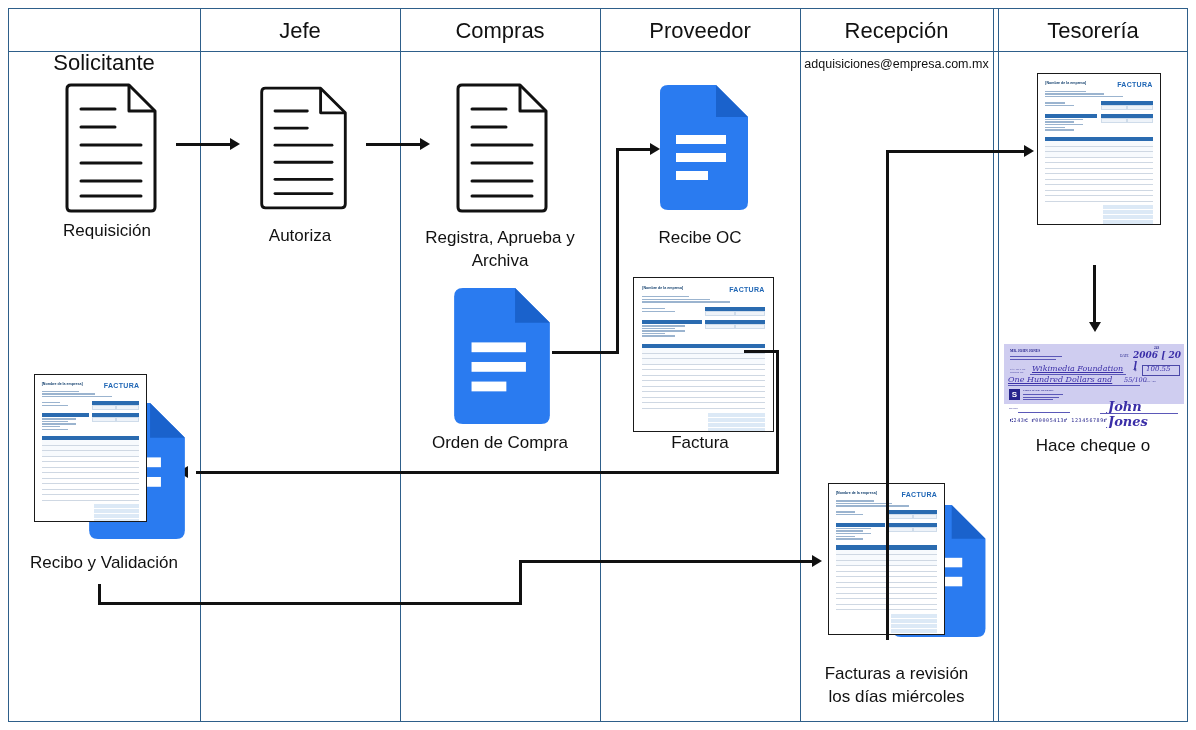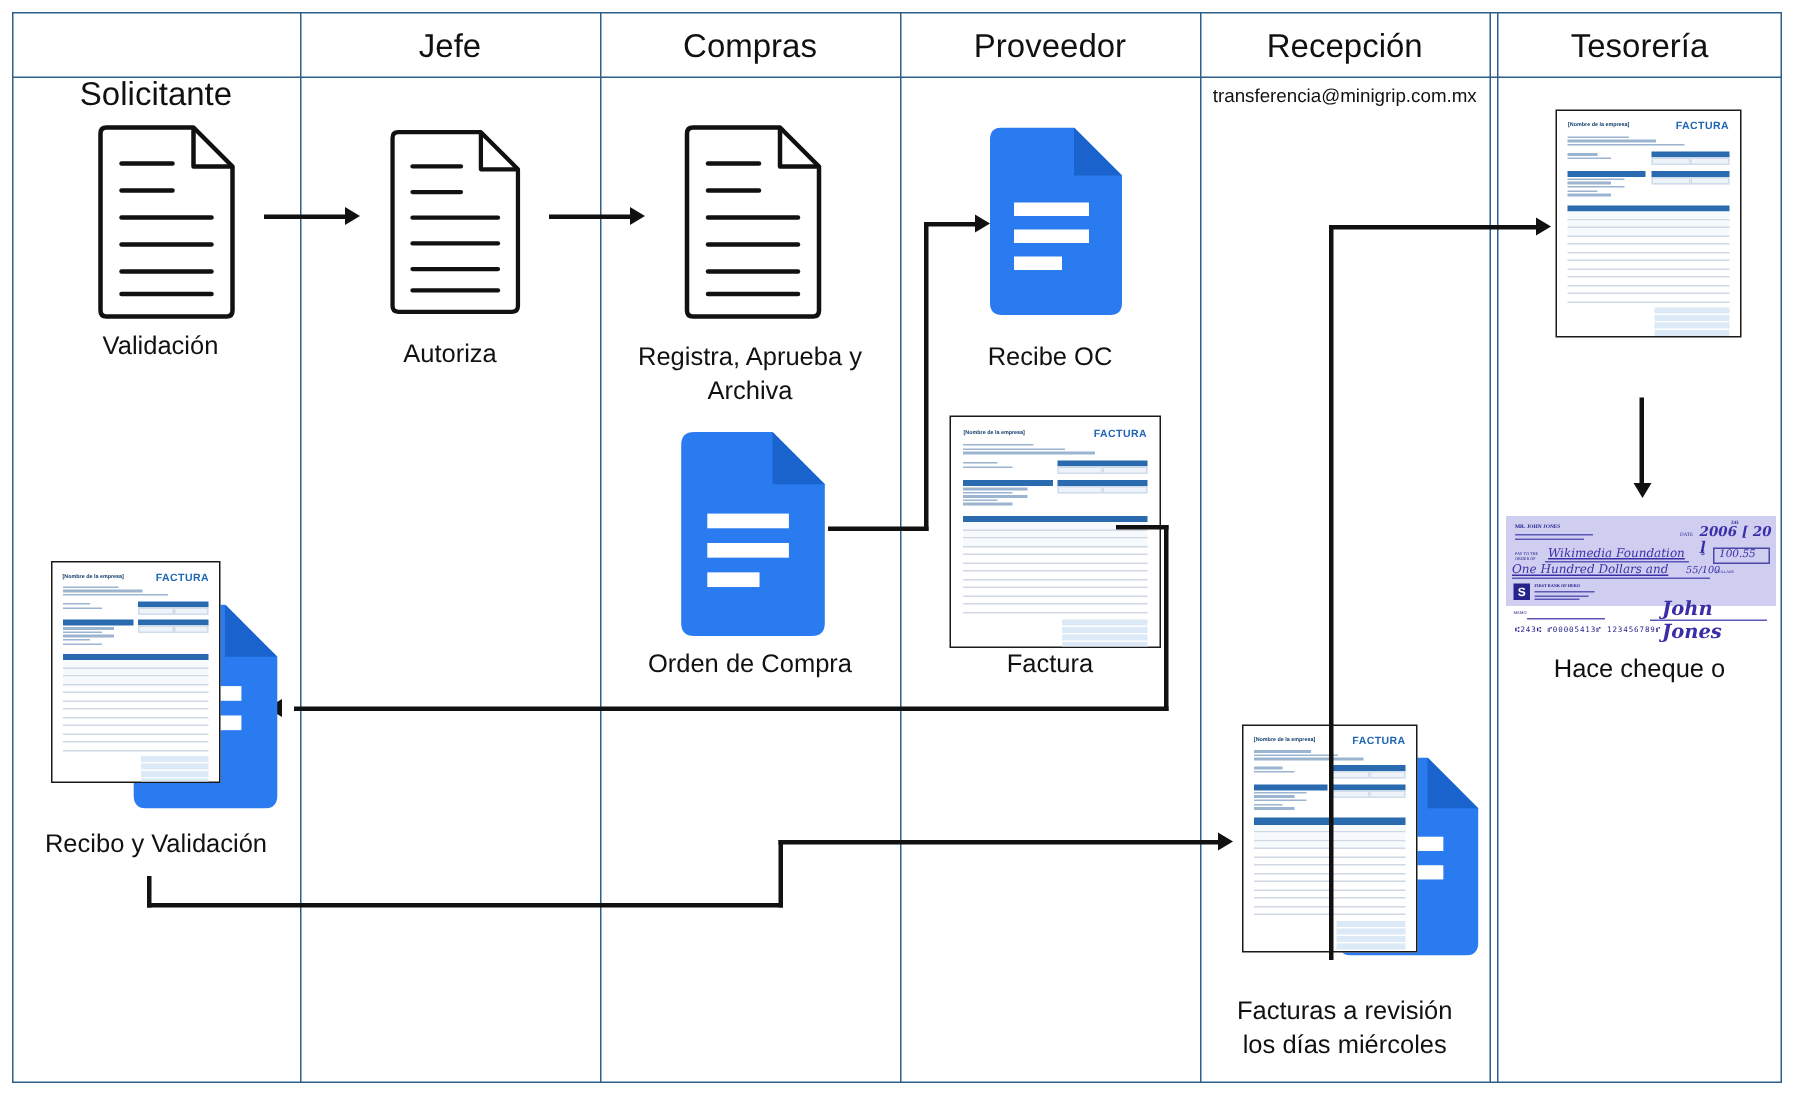--- a/index.html
+++ b/index.html
@@ -83,37 +83,37 @@
   <div class="vline dbl" style="left:993px;"></div>
   <div class="vline dbl" style="left:998px;"></div>
 
   <div class="lane-title" style="left:8px;width:192px;margin-top:32px;">Solicitante</div>
   <div class="lane-title" style="left:200px;width:200px;">Jefe</div>
   <div class="lane-title" style="left:400px;width:200px;">Compras</div>
   <div class="lane-title" style="left:600px;width:200px;">Proveedor</div>
   <div class="lane-title" style="left:800px;width:193px;">Recepción</div>
   <div class="lane-title" style="left:998px;width:190px;">Tesorería</div>
 
-  <div class="note" style="left:800px;top:57px;width:193px;">transferencia@minigrip.com.mx</div>
+  <div class="note" style="left:800px;top:57px;width:193px;">adquisiciones@empresa.com.mx</div>
 
   <div class="doc-outline" style="left:61px;top:83px;width:100px;height:130px;">
     <svg width="100" height="130" viewBox="0 0 100 130">
       <path d="M6 6 Q6 2 10 2 L68 2 L94 28 L94 124 Q94 128 90 128 L10 128 Q6 128 6 124 Z" fill="#ffffff" stroke="#111111" stroke-width="3" stroke-linejoin="round"></path>
       <path d="M68 2 L68 28 L94 28" fill="none" stroke="#111111" stroke-width="3" stroke-linejoin="round"></path>
       <g stroke="#111111" stroke-width="3" stroke-linecap="round">
         <line x1="20" y1="26" x2="54" y2="26"></line>
         <line x1="20" y1="44" x2="54" y2="44"></line>
         <line x1="20" y1="62" x2="80" y2="62"></line>
         <line x1="20" y1="80" x2="80" y2="80"></line>
         <line x1="20" y1="98" x2="80" y2="98"></line>
         <line x1="20" y1="113" x2="80" y2="113"></line>
       </g>
     </svg>
   </div>
-  <div class="caption" style="left:12px;top:219px;width:190px;">Validación</div>
+  <div class="caption" style="left:12px;top:219px;width:190px;">Requisición</div>
 
   <div class="conn" style="left:176px;top:143px;width:56px;height:3px;"></div>
   <div class="arrow right" style="left:230px;top:138px;"></div>
 
   <div class="doc-outline" style="left:256px;top:83px;width:95px;height:130px;">
     <svg width="95" height="130" viewBox="0 0 100 130">
       <path d="M6 6 Q6 2 10 2 L68 2 L94 28 L94 124 Q94 128 90 128 L10 128 Q6 128 6 124 Z" fill="#ffffff" stroke="#111111" stroke-width="3" stroke-linejoin="round"></path>
       <path d="M68 2 L68 28 L94 28" fill="none" stroke="#111111" stroke-width="3" stroke-linejoin="round"></path>
       <g stroke="#111111" stroke-width="3" stroke-linecap="round">
         <line x1="20" y1="26" x2="54" y2="26"></line>

